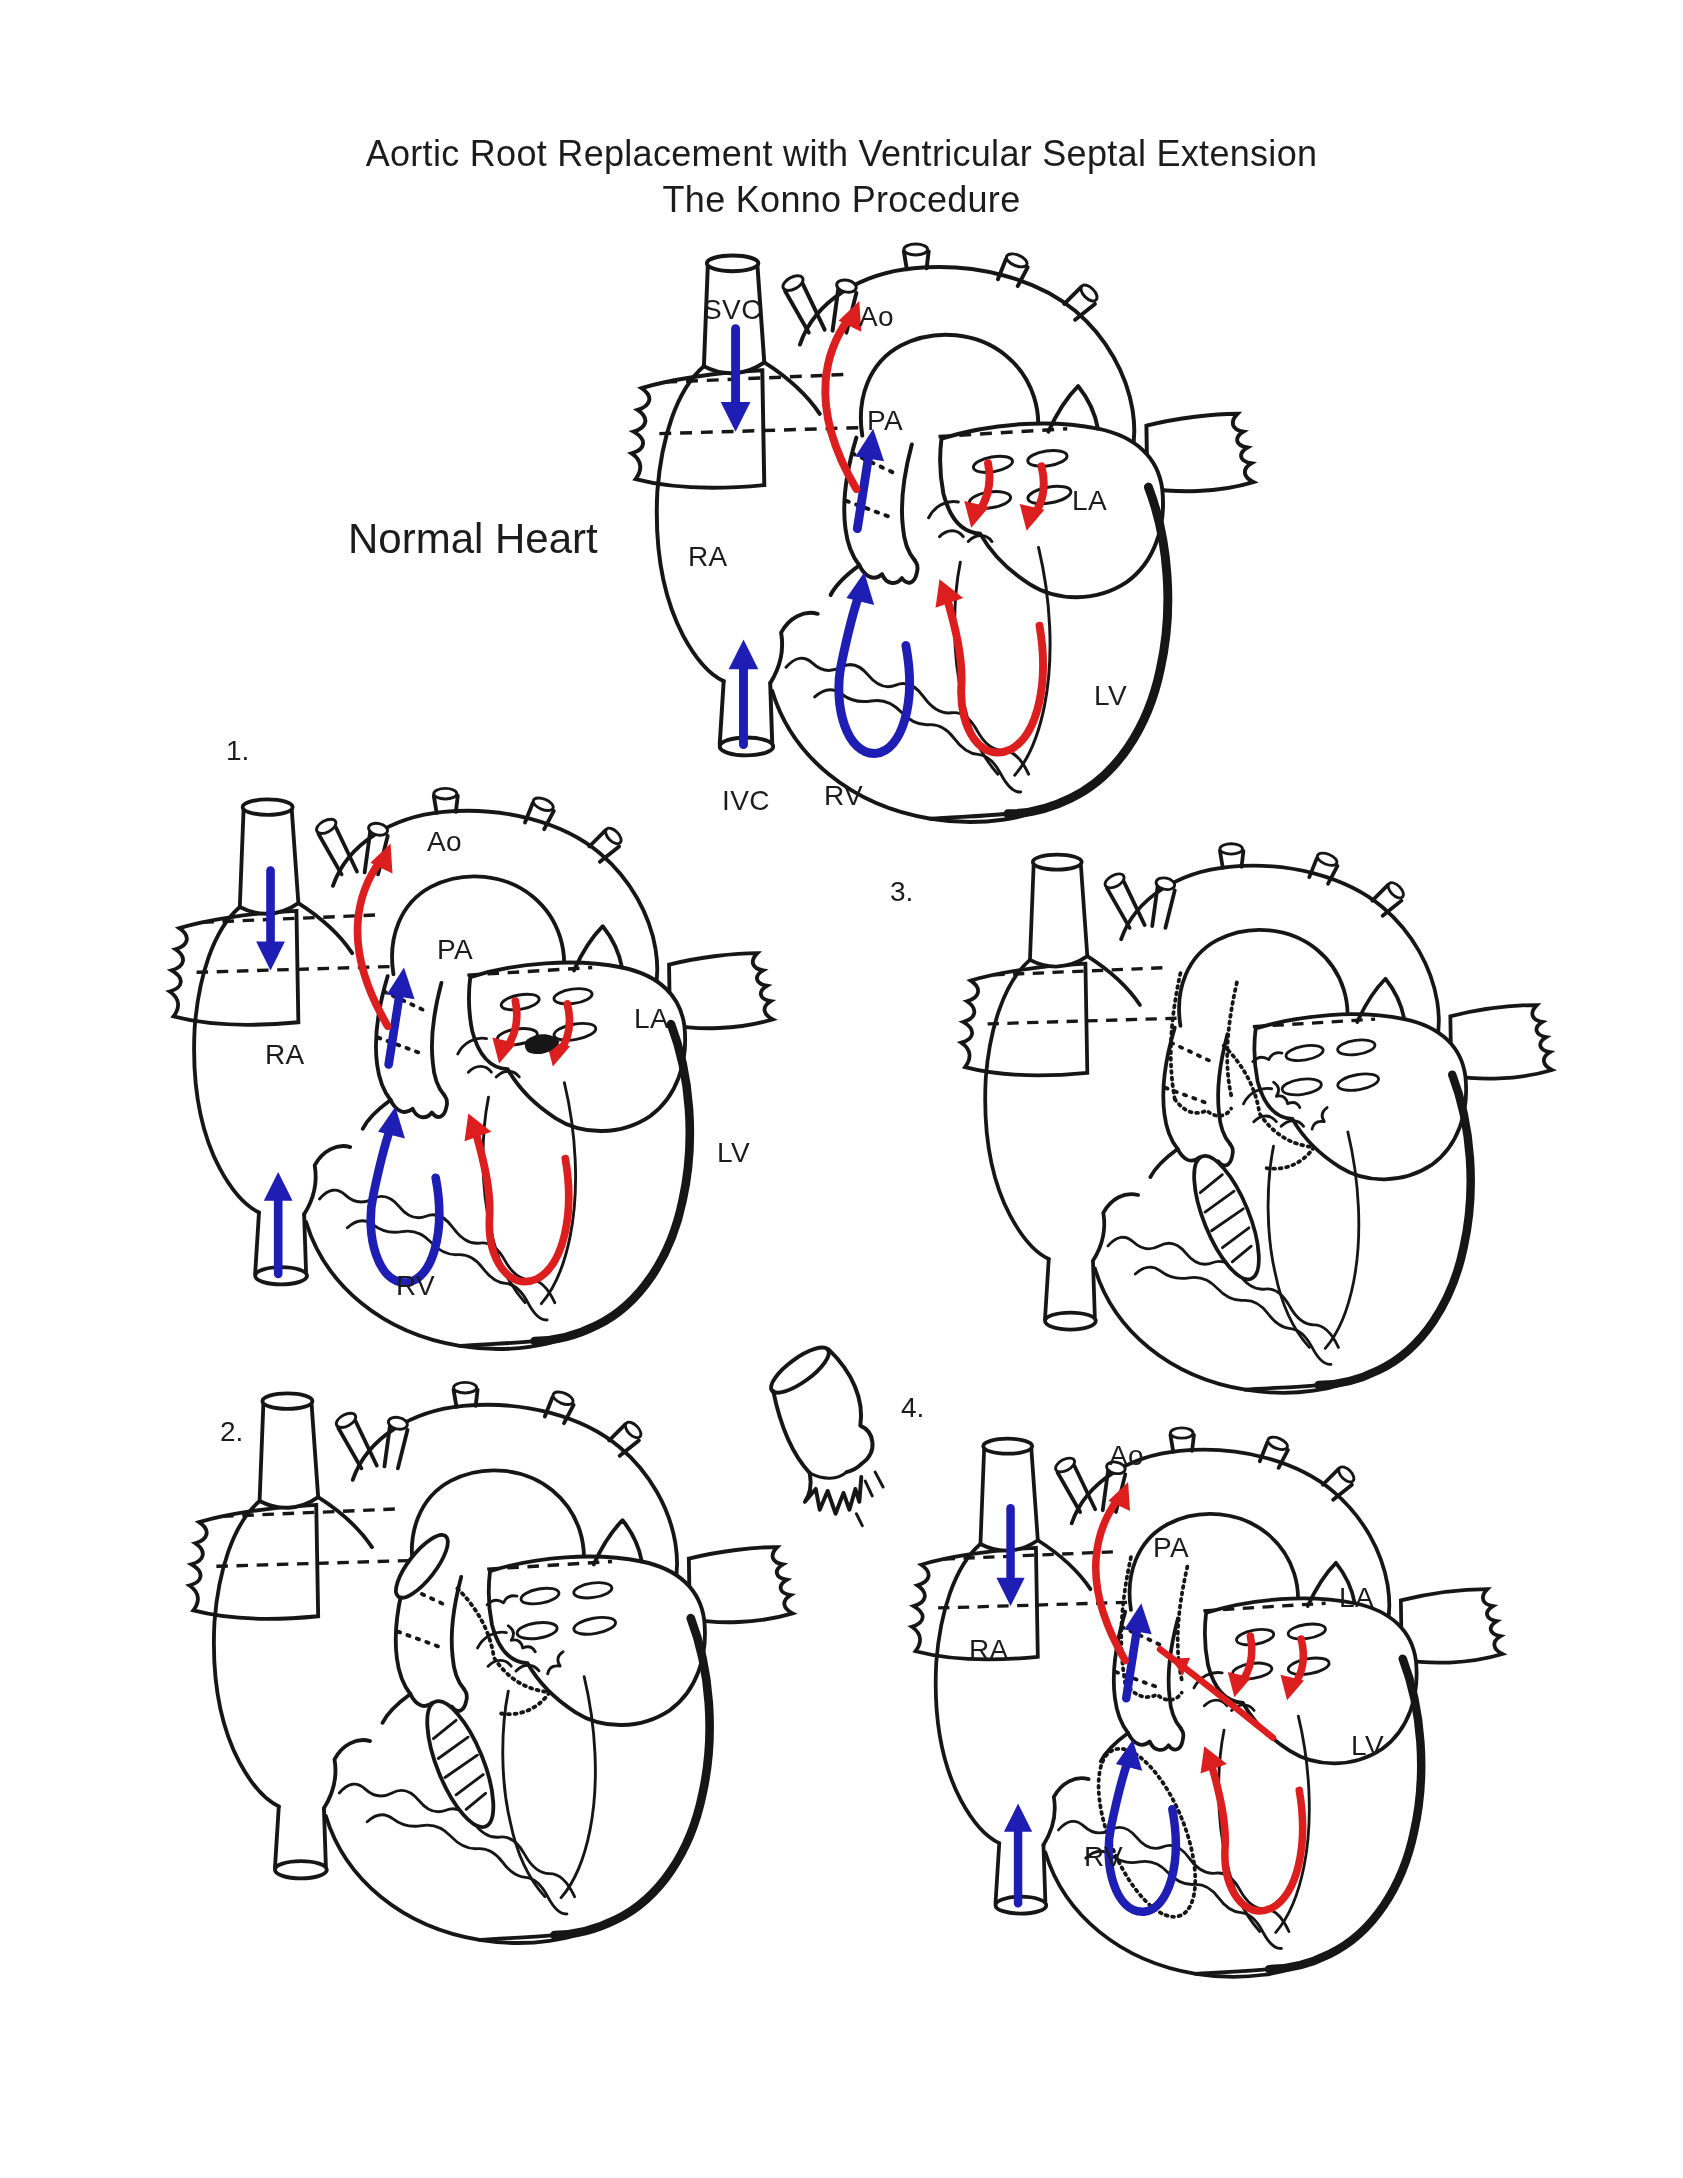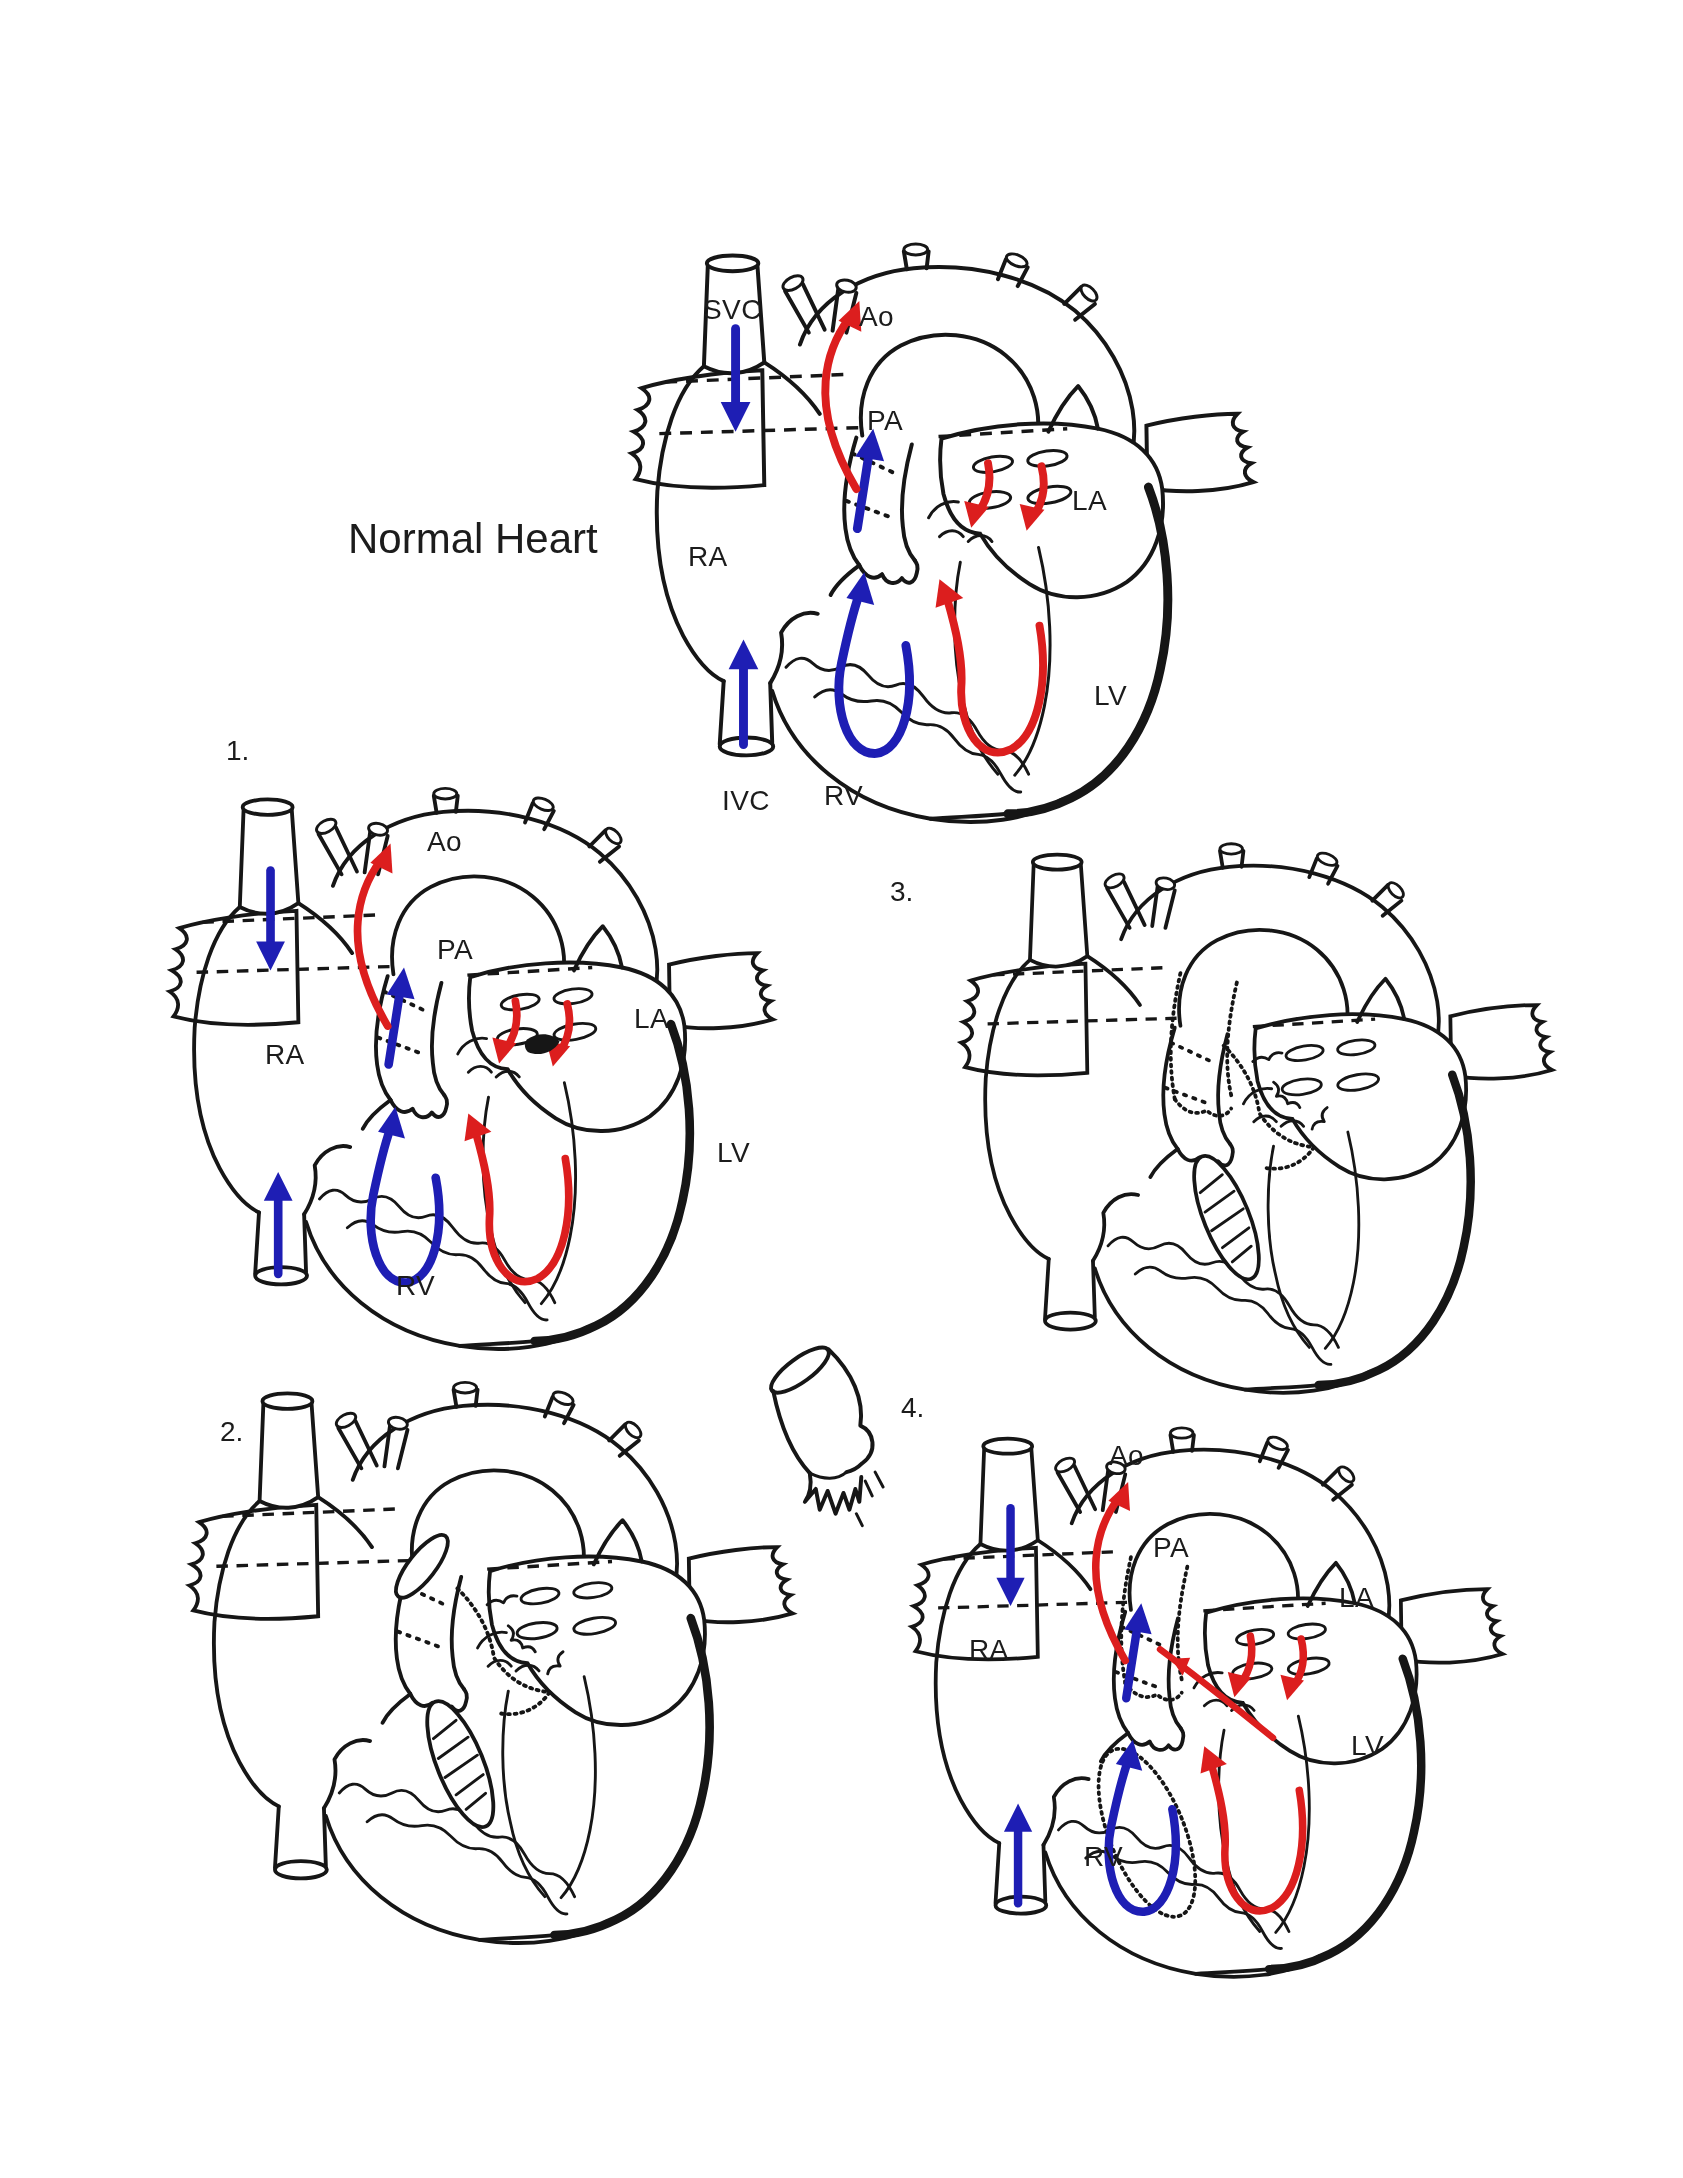--- a/index.html
+++ b/index.html
@@ -178,20 +178,22 @@
       <use href="#cs"></use>
       <g transform="translate(270,435) rotate(68)">
         <ellipse class="sut" rx="95" ry="40"></ellipse>
       </g>
       <path class="ar2" d="M404,334 C362,300 322,268 284,240"></path>
       <polygon class="hr" points="296,250 316,249 308,268"></polygon>
       <use href="#fa"></use>
     </g>
   </svg>
 
+  <div class="t1">Aortic Root Replacement with Ventricular Septal Extension</div>
+  <div class="t2">The Konno Procedure</div>
 
   <div class="caption" style="left:348px;top:515px;">Normal Heart</div>
   <span class="lbl" style="left:703px;top:294px;">SVC</span>
   <span class="lbl" style="left:859px;top:301px;">Ao</span>
   <span class="lbl" style="left:867px;top:405px;">PA</span>
   <span class="lbl" style="left:688px;top:541px;">RA</span>
   <span class="lbl" style="left:1072px;top:485px;">LA</span>
   <span class="lbl" style="left:1094px;top:680px;">LV</span>
   <span class="lbl" style="left:722px;top:785px;">IVC</span>
   <span class="lbl" style="left:824px;top:780px;">RV</span>

